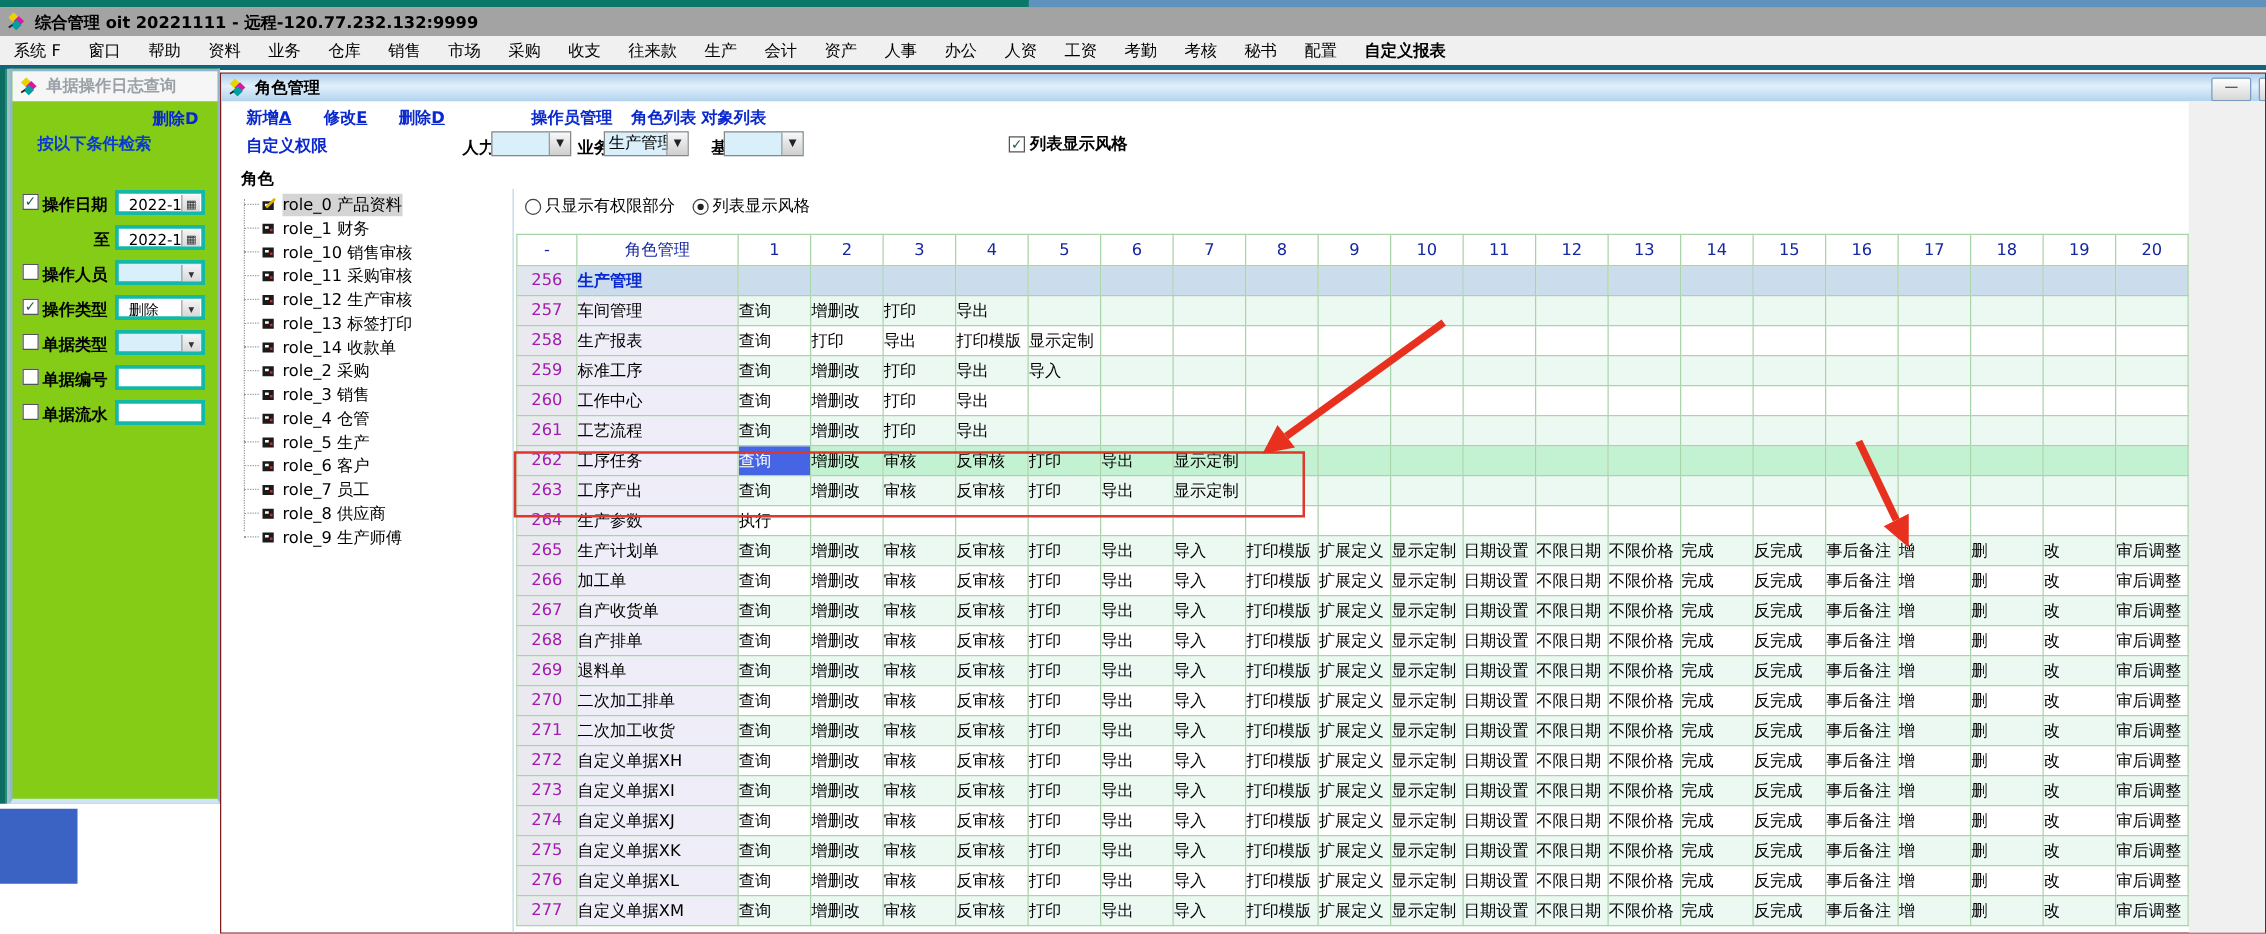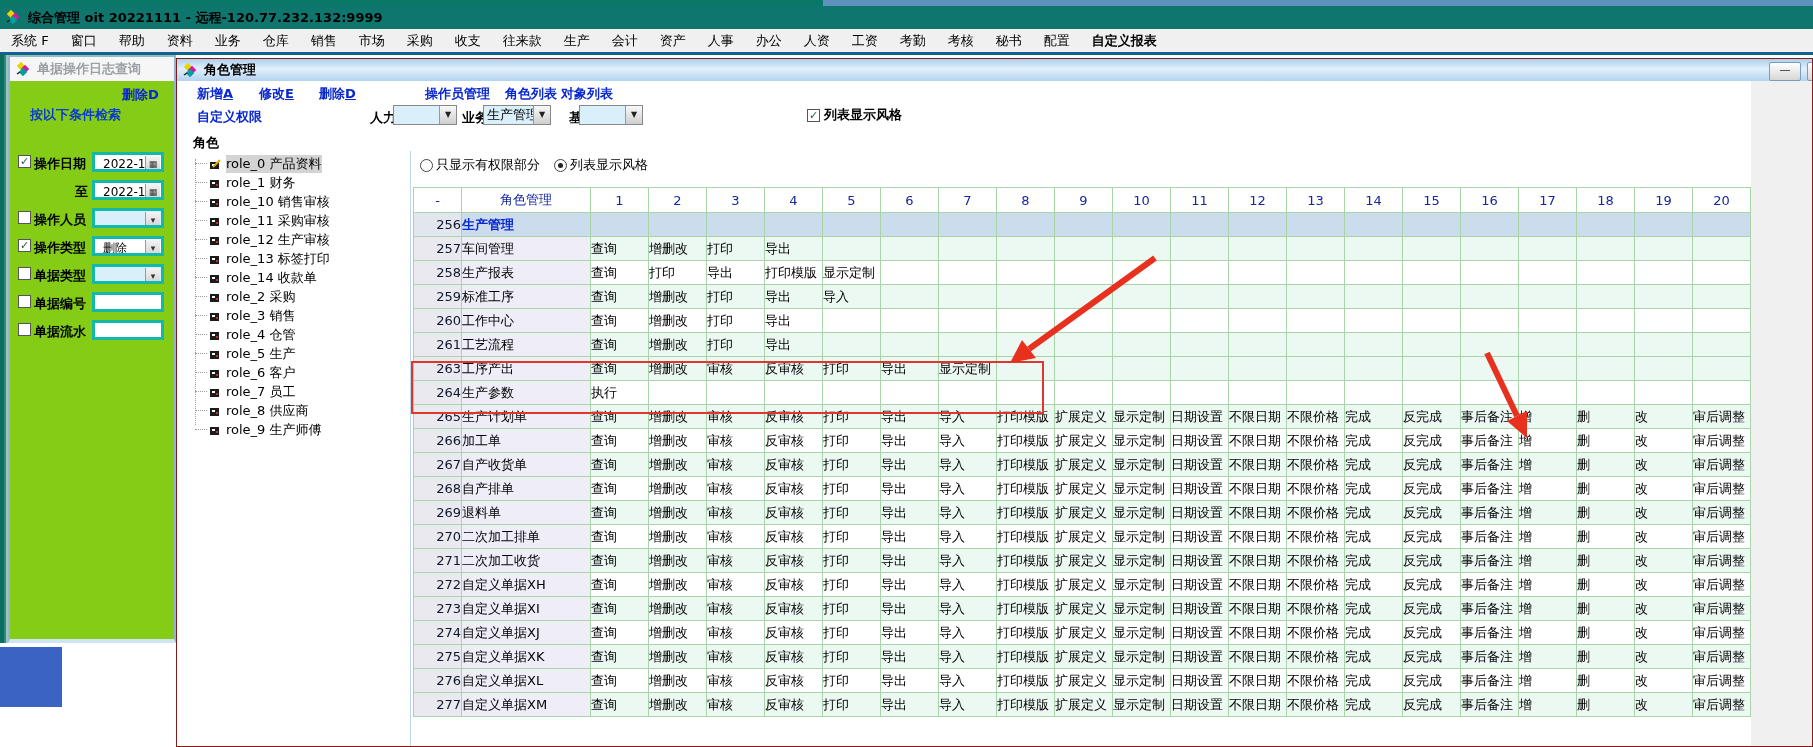--- a/index.html
+++ b/index.html
@@ -1,25 +1,25 @@
 <!DOCTYPE html>
 <html><head>
 <meta charset="utf-8">
 <style>
   html,body{margin:0;padding:0;}
   body{width:1813px;height:747px;position:relative;overflow:hidden;background:#ffffff;
        font-family:"DejaVu Sans","Liberation Sans",sans-serif;font-size:13px;color:#000;}
   
   #top-strip{position:absolute;left:0;top:0;width:1813px;height:6px;background:#0a7868;}
   #top-strip .seg{position:absolute;left:823px;top:0;width:990px;height:6px;background:#5f93bd;}
-  #titlebar{position:absolute;left:0;top:6px;width:1813px;height:23px;background:#0f766e;display:flex;align-items:center;}
+  #titlebar{position:absolute;left:0;top:6px;width:1813px;height:23px;background:#a3a3a3;display:flex;align-items:center;}
   #titlebar .t{font-weight:bold;font-size:13px;margin-left:6px;}
   .app-icon{display:inline-block;width:16px;height:15px;position:relative;margin-left:6px;flex:0 0 auto;}
   #menubar{position:absolute;left:0;top:29px;width:1813px;height:23px;background:#f0f0f0;
-           border-bottom:1px solid #1d4ed8;display:flex;align-items:center;}
+           border-bottom:4px solid #1d4ed8;display:flex;align-items:center;}
   .menu-item{padding:0 11px;font-size:13px;white-space:nowrap;cursor:default;}
   .menu-item.em{font-weight:bold;}
   #mdi-top-line{position:absolute;left:0;top:53px;width:1813px;height:2px;background:#0c6e60;}
   #left-strip{position:absolute;left:0;top:55px;width:8px;height:593px;background:linear-gradient(90deg,#0c6e60 0 4px,#2a8a7c 4px 6px,#9fc4bd 6px 8px);}
   
   #bl-white{position:absolute;left:0;top:643px;width:176px;height:104px;background:#ffffff;}
   #bl-blue{position:absolute;left:0;top:647px;width:62px;height:60px;background:#3a63c4;}
   
   .win{position:absolute;box-sizing:border-box;}
   .win-titlebar{position:absolute;display:flex;align-items:center;box-sizing:border-box;}
@@ -75,21 +75,21 @@
   .rdot.on:after{content:"";position:absolute;left:3px;top:3px;width:5px;height:5px;border-radius:50%;background:#222;}
   
   #perm-table-wrap{position:absolute;left:236px;top:128px;}
   table.perm{border-collapse:collapse;table-layout:fixed;background:#fff;}
   table.perm td,table.perm th{border:1px solid #a9d3a9;font-weight:normal;font-size:13px;
         padding:0;overflow:hidden;white-space:nowrap;box-sizing:border-box;}
   table.perm th{height:25px;background:#fff;color:#16279f;}
   th.hcorner{background:#f8e3ef;color:#8b2252;font-weight:bold;}
   th.hname{font-weight:bold;}
   table.perm td{height:24px;}
-  td.numc{background:#e9e9ef;color:#0f172a;text-align:right;}
+  td.numc{background:#e9e9ef;color:#a21caf;text-align:center;}
   td.namec{background:#eeedf8;padding-left:6px;}
   td.permc{padding-left:4px;background:#fff;}
   tr.tint td.permc{background:#ecf9f3;}
   tr.cat td.permc,tr.cat td.namec{background:#cbdcec;}
   tr.cat td.namec{color:#0a28cf;font-weight:bold;}
   tr.cat td.numc{background:#e2e6ef;}
   tr.hl td.permc{background:#c2f2d2;}
   td.selc{background:#4565e5 !important;color:#fff;}
   #red-box{position:absolute;left:234px;top:301px;width:633px;height:53px;border:2px solid #e0362b;
            box-sizing:border-box;pointer-events:none;}
@@ -568,20 +568,44 @@
             <td class="permc"></td>
             <td class="permc"></td>
             <td class="permc"></td>
             <td class="permc"></td>
             <td class="permc"></td>
             <td class="permc"></td>
             <td class="permc"></td>
             <td class="permc"></td>
             <td class="permc"></td>
           </tr>
+          <tr class="hl">
+            <td class="numc">262</td>
+            <td class="namec">工序任务</td>
+            <td class="permc selc">查询</td>
+            <td class="permc">增删改</td>
+            <td class="permc">审核</td>
+            <td class="permc">反审核</td>
+            <td class="permc">打印</td>
+            <td class="permc">导出</td>
+            <td class="permc">显示定制</td>
+            <td class="permc"></td>
+            <td class="permc"></td>
+            <td class="permc"></td>
+            <td class="permc"></td>
+            <td class="permc"></td>
+            <td class="permc"></td>
+            <td class="permc"></td>
+            <td class="permc"></td>
+            <td class="permc"></td>
+            <td class="permc"></td>
+            <td class="permc"></td>
+            <td class="permc"></td>
+            <td class="permc"></td>
+          </tr>
           <tr class="tint">
             <td class="numc">263</td>
             <td class="namec">工序产出</td>
             <td class="permc">查询</td>
             <td class="permc">增删改</td>
             <td class="permc">审核</td>
             <td class="permc">反审核</td>
             <td class="permc">打印</td>
             <td class="permc">导出</td>
             <td class="permc">显示定制</td>

